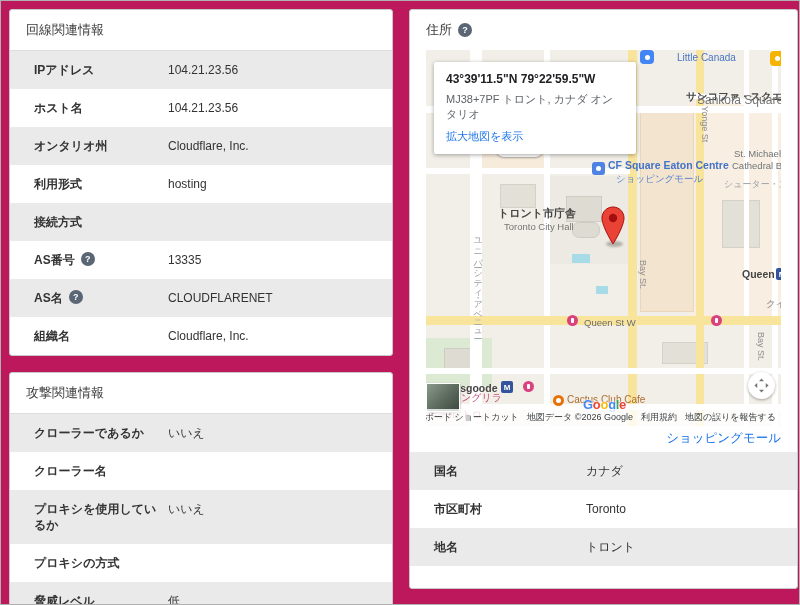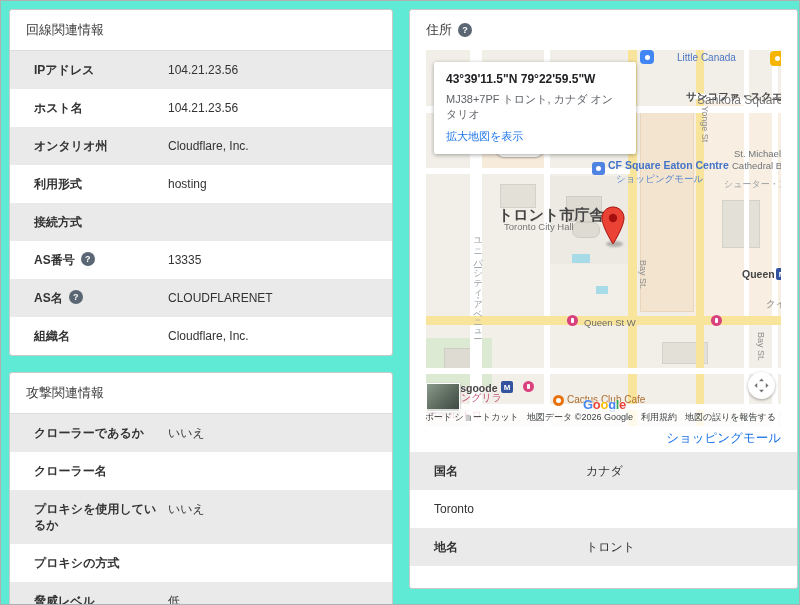--- a/index.html
+++ b/index.html
@@ -1,16 +1,16 @@
 <!DOCTYPE html>
 <html><head>
 <meta charset="utf-8">
 <style>
   html,body{margin:0;padding:0;background:#fff;font-family:"Liberation Sans","DejaVu Sans",sans-serif;}
-  .page{position:relative;width:800px;height:605px;border:1px solid #b0b0b0;box-sizing:border-box;overflow:hidden;background:#5eead4;}
+  .page{position:relative;width:800px;height:605px;border:1px solid #b0b0b0;box-sizing:border-box;overflow:hidden;background:#be185d;}
   .col{position:absolute;top:8px;}
   .col.left{left:8px;width:384px;}
   .col.right{left:408px;width:389px;}
   .panel{background:#fff;border:1px solid #c9c9c9;border-radius:3px;margin-bottom:16px;overflow:hidden;box-sizing:border-box;}
   .panel-h{padding:11px 16px;font-size:13px;color:#3a3a3a;display:flex;align-items:center;}
   .panel-h.bordered{border-bottom:1px solid #ddd;}
   .row{display:flex;padding:11px 16px 11px 24px;font-size:12px;line-height:16px;color:#333;}
   .tbl .row:nth-child(odd){background:#eaeaea;}
   .row .lab{width:134px;flex:none;font-weight:bold;display:flex;align-items:flex-start;}
   .col.right .row .lab{width:152px;}
@@ -160,21 +160,21 @@
         <div class="mlabel" style="left:231px;top:2px;font-size:10px;color:#4a75c4;margin-left:20px;">Little Canada</div>
         <div class="poibadge" style="left:344px;top:1px;width:15px;height:15px;background:#f4b400;"></div>
         <div class="mlabel" style="left:260px;top:40px;font-size:10.5px;color:#454545;font-weight:bold;">サンコファ・スクエア</div>
         <div class="mlabel" style="left:271px;top:43px;font-size:12px;color:#757575;text-align:center;">Sankofa Square</div>
         <div class="washoku" style="left:70px;top:90px;">
             <span>和食店</span>
           </div>
         <div class="poibadge" style="left:166px;top:112px;width:13px;height:13px;background:#4f83e3;border-radius:3px;"></div>
         <div class="mlabel" style="left:182px;top:109px;font-size:10.5px;color:#4273c9;font-weight:bold;">CF Square Eaton Centre</div>
         <div class="mlabel" style="left:190px;top:123px;font-size:9.5px;color:#5c87cf;">ショッピングモール</div>
-        <div class="mlabel" style="left:72px;top:156px;font-size:15px;color:#454545;font-weight:bold;">トロント市庁舎</div>
+        <div class="mlabel" style="left:72px;top:156px;font-size:11px;color:#454545;font-weight:bold;">トロント市庁舎</div>
         <div class="mlabel" style="left:78px;top:171px;font-size:9.5px;color:#757575;">Toronto City Hall</div>
         <div class="mlabel" style="left:308px;top:98px;font-size:9.5px;color:#70757a;">St. Michael's</div>
         <div class="mlabel" style="left:306px;top:110px;font-size:9.5px;color:#70757a;">Cathedral Basilica</div>
         <div class="mlabel" style="left:298px;top:128px;font-size:9px;color:#9aa0a6;">シューター・ストリート</div>
         <div class="mlabel vtext" style="left:45px;top:182px;font-size:9px;color:#98a0a6;">ユニバーシティ・アベニュー</div>
         <div class="mlabel vtext" style="left:212px;top:210px;font-size:9px;color:#8d8d8d;">Bay St.</div>
         <div class="mlabel vtext" style="left:330px;top:282px;font-size:9px;color:#8d8d8d;">Bay St.</div>
         <div class="mlabel vtext" style="left:274px;top:56px;font-size:9px;color:#8d8d8d;">Yonge St</div>
         <div class="mlabel" style="left:158px;top:267px;font-size:9.5px;color:#6d6d6d;">Queen St W</div>
         <div class="mlabel" style="left:340px;top:248px;font-size:9.5px;color:#8d8d8d;">クイーン・ス</div>
@@ -222,20 +222,21 @@
       </div>
 
       <div class="biglink">ショッピングモール</div>
 
       <div class="tbl">
         <div class="row">
             <div class="lab">国名</div>
             <div class="val">カナダ</div>
           </div>
         <div class="row">
+            <div class="lab">市区町村</div>
             <div class="val">Toronto</div>
           </div>
         <div class="row">
             <div class="lab">地名</div>
             <div class="val">トロント</div>
           </div>
         <div class="row">
             <div class="lab"></div>
             <div class="val"></div>
           </div>

